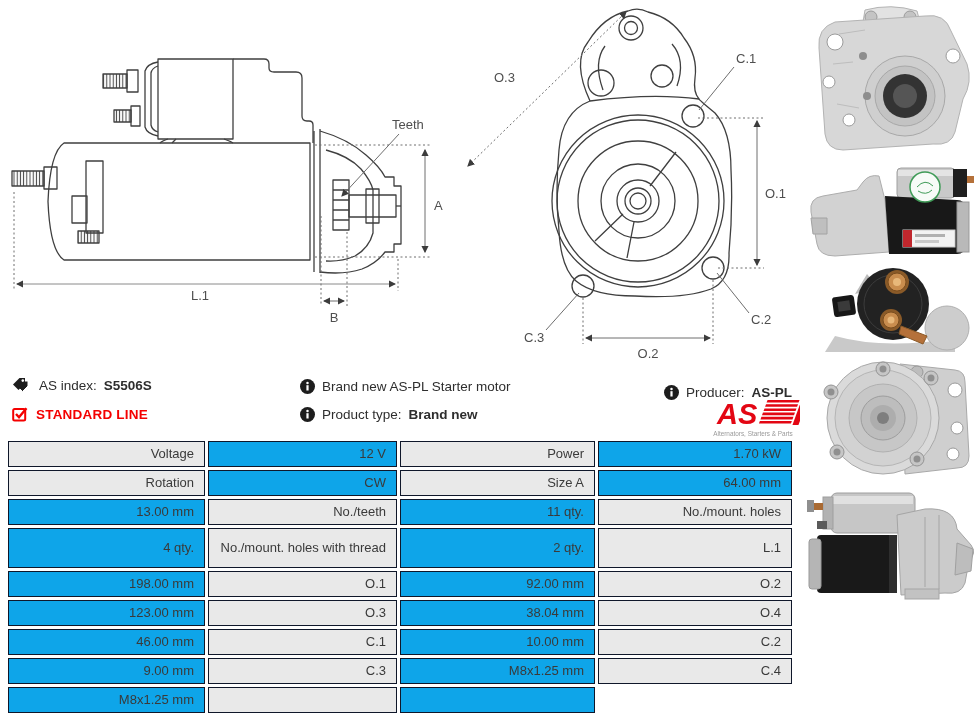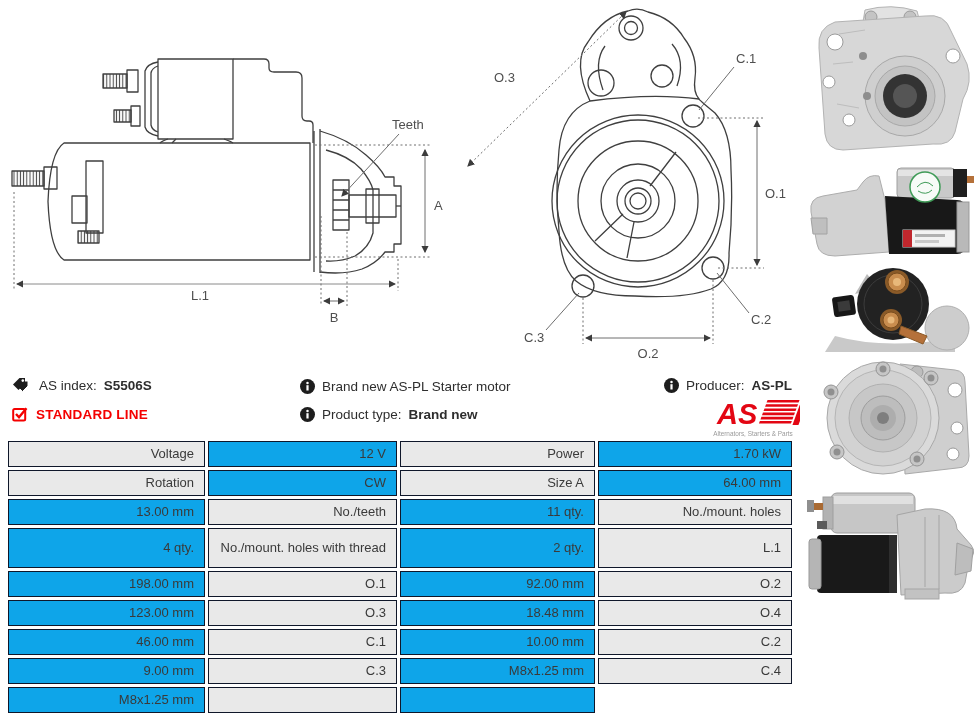--- a/index.html
+++ b/index.html
@@ -282,21 +282,21 @@
     <div class="info-line" style="left:300px;top:33px;">
       <svg class="ico" width="15" height="15" viewBox="0 0 15 15">
         <circle cx="7.5" cy="7.5" r="7.5" fill="#1d1d1d"></circle>
         <rect x="6.4" y="6.2" width="2.2" height="5.3" fill="#ffffff"></rect>
         <circle cx="7.5" cy="3.9" r="1.25" fill="#ffffff"></circle>
       </svg>
       <span>Product type:</span>
       <span class="b">Brand new</span>
     </div>
 
-    <div class="info-line" style="left:648px;top:4px;width:144px;justify-content:flex-end;">
+    <div class="info-line" style="left:648px;top:11px;width:144px;justify-content:flex-end;">
       <svg class="ico" width="15" height="15" viewBox="0 0 15 15">
         <circle cx="7.5" cy="7.5" r="7.5" fill="#1d1d1d"></circle>
         <rect x="6.4" y="6.2" width="2.2" height="5.3" fill="#ffffff"></rect>
         <circle cx="7.5" cy="3.9" r="1.25" fill="#ffffff"></circle>
       </svg>
       <span>Producer:</span>
       <span class="b">AS-PL</span>
     </div>
 
     <svg class="as-logo" width="95" height="42" viewBox="0 0 95 42">
@@ -336,21 +336,21 @@
     <div class="cell val">2 qty.</div>
 
     <div class="cell lbl">L.1</div>
     <div class="cell val">198.00 mm</div>
     <div class="cell lbl">O.1</div>
     <div class="cell val">92.00 mm</div>
 
     <div class="cell lbl">O.2</div>
     <div class="cell val">123.00 mm</div>
     <div class="cell lbl">O.3</div>
-    <div class="cell val">18.48 mm</div>
+    <div class="cell val">38.04 mm</div>
 
     <div class="cell lbl">O.4</div>
     <div class="cell val">46.00 mm</div>
     <div class="cell lbl">C.1</div>
     <div class="cell val">10.00 mm</div>
 
     <div class="cell lbl">C.2</div>
     <div class="cell val">9.00 mm</div>
     <div class="cell lbl">C.3</div>
     <div class="cell val">M8x1.25 mm</div>

